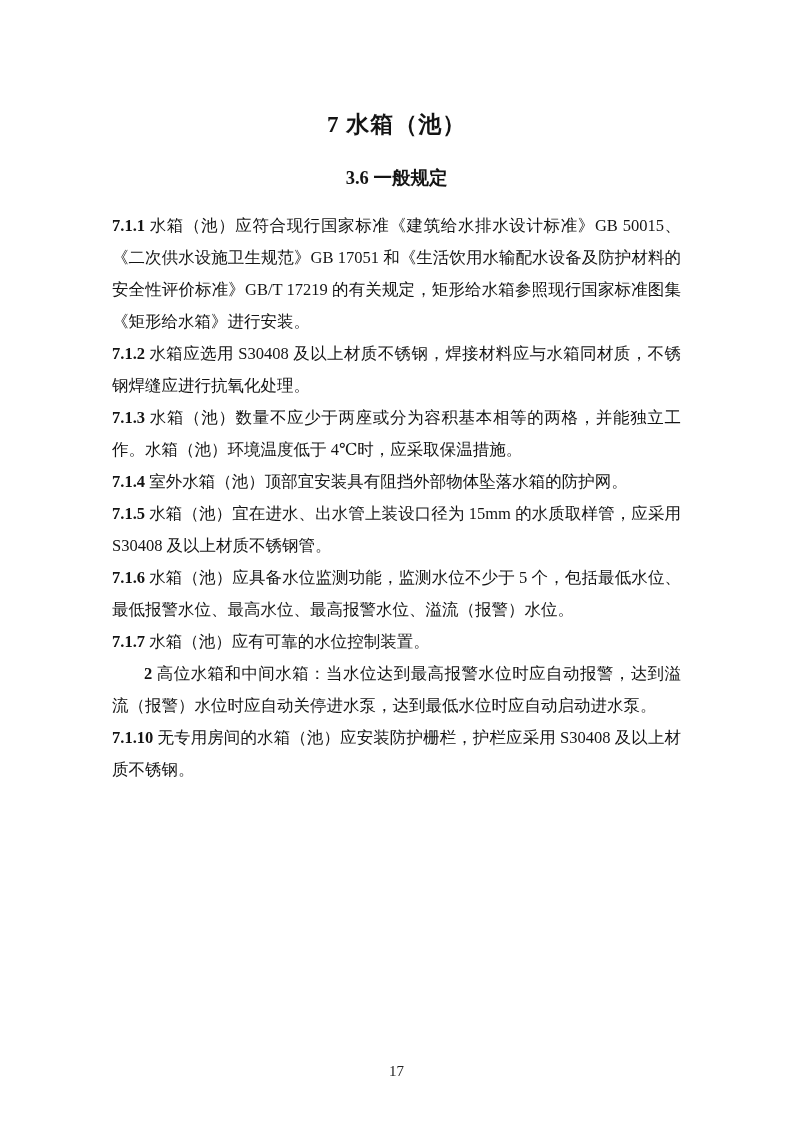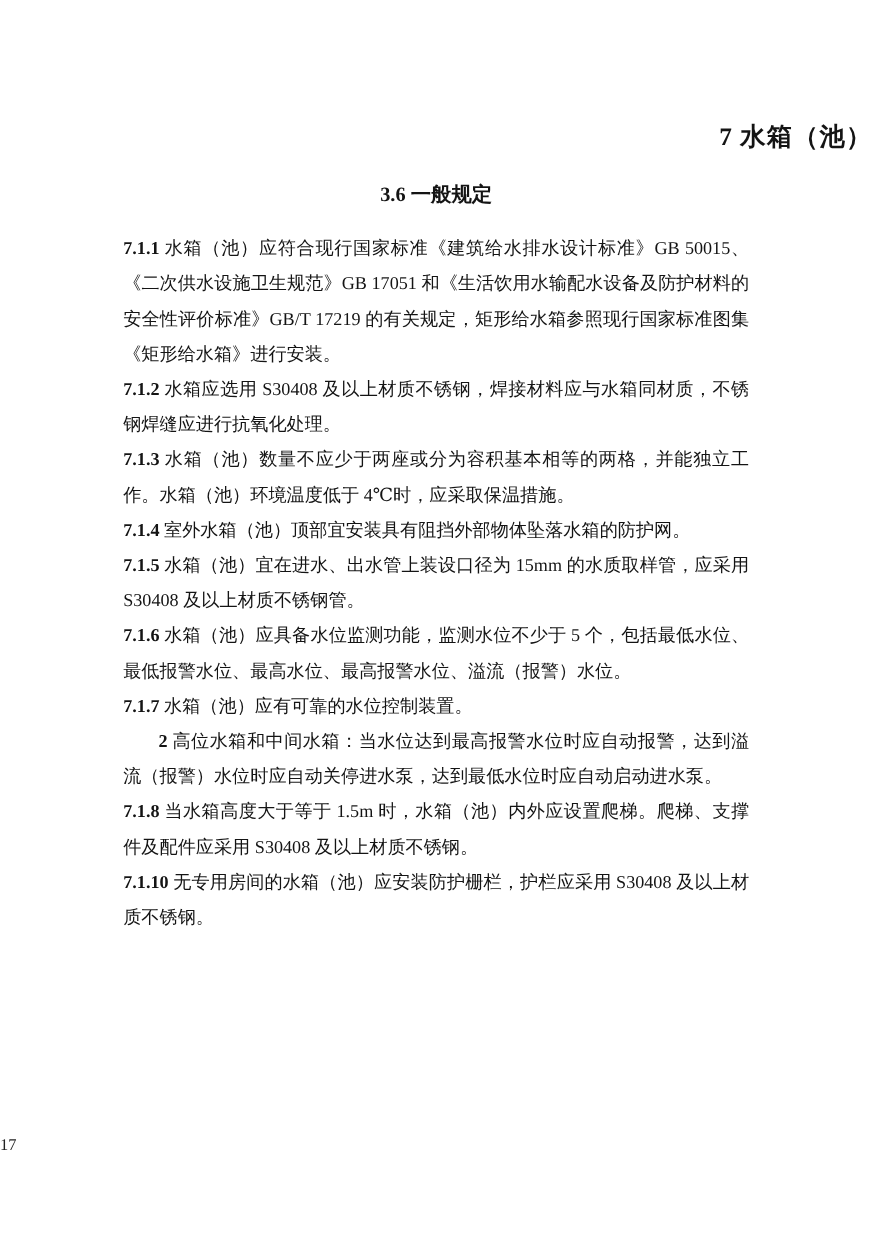--- a/index.html
+++ b/index.html
@@ -14,21 +14,21 @@
     margin: 0 auto;
     background: #ffffff;
     font-family: "Liberation Serif", "DejaVu Serif", serif;
     color: #141414;
     overflow: hidden;
     box-sizing: border-box;
   }
   .chapter-title {
     margin: 0;
     padding-top: 108px;
-    text-align: right;
+    text-align: center;
     font-size: 23px;
     line-height: 34px;
     font-weight: bold;
     letter-spacing: 1px;
   }
   .section-heading {
     margin: 22px 0 0 0;
     text-align: center;
     font-size: 18.5px;
     line-height: 28px;
@@ -49,21 +49,22 @@
     font-weight: bold;
     margin-top: 42px;
   }
   .clause.sub {
     text-indent: 32px;
   }
   .page-number {
     position: absolute;
     left: 0;
     right: 0;
-    bottom: 72px;
+    bottom: 42px;
+    text-align: center;
     font-size: 15px;
     line-height: 18px;
     color: #222222;
   }
 </style>
 </head>
 <body>
 
 <div class="page">
   <h1 class="chapter-title">7 水箱（池）</h1>
@@ -72,18 +73,17 @@
 
   <div class="doc-body" id="clauses-list">
       <p class="clause"><span class="num">7.1.1</span> 水箱（池）应符合现行国家标准《建筑给水排水设计标准》GB 50015、《二次供水设施卫生规范》GB 17051 和《生活饮用水输配水设备及防护材料的安全性评价标准》GB/T 17219 的有关规定，矩形给水箱参照现行国家标准图集《矩形给水箱》进行安装。</p>
       <p class="clause"><span class="num">7.1.2</span> 水箱应选用 S30408 及以上材质不锈钢，焊接材料应与水箱同材质，不锈钢焊缝应进行抗氧化处理。</p>
       <p class="clause"><span class="num">7.1.3</span> 水箱（池）数量不应少于两座或分为容积基本相等的两格，并能独立工作。水箱（池）环境温度低于 4℃时，应采取保温措施。</p>
       <p class="clause"><span class="num">7.1.4</span> 室外水箱（池）顶部宜安装具有阻挡外部物体坠落水箱的防护网。</p>
       <p class="clause"><span class="num">7.1.5</span> 水箱（池）宜在进水、出水管上装设口径为 15mm 的水质取样管，应采用 S30408 及以上材质不锈钢管。</p>
       <p class="clause"><span class="num">7.1.6</span> 水箱（池）应具备水位监测功能，监测水位不少于 5 个，包括最低水位、最低报警水位、最高水位、最高报警水位、溢流（报警）水位。</p>
       <p class="clause"><span class="num">7.1.7</span> 水箱（池）应有可靠的水位控制装置。</p>
       <p class="clause sub"><span class="num">2</span> 高位水箱和中间水箱：当水位达到最高报警水位时应自动报警，达到溢流（报警）水位时应自动关停进水泵，达到最低水位时应自动启动进水泵。</p>
-      <p class="clause"><span class="num">7.1.8</span> 当水箱高度大于等于 1.5m 时，水箱（池）内外应设置爬梯。爬梯、支撑件及配件应采用 S30408 及以上材质不锈钢。</p>
       <p class="clause"><span class="num">7.1.10</span> 无专用房间的水箱（池）应安装防护栅栏，护栏应采用 S30408 及以上材质不锈钢。</p>
     </div>
 
   <div class="page-number">17</div>
 </div>
 
 </body></html>

